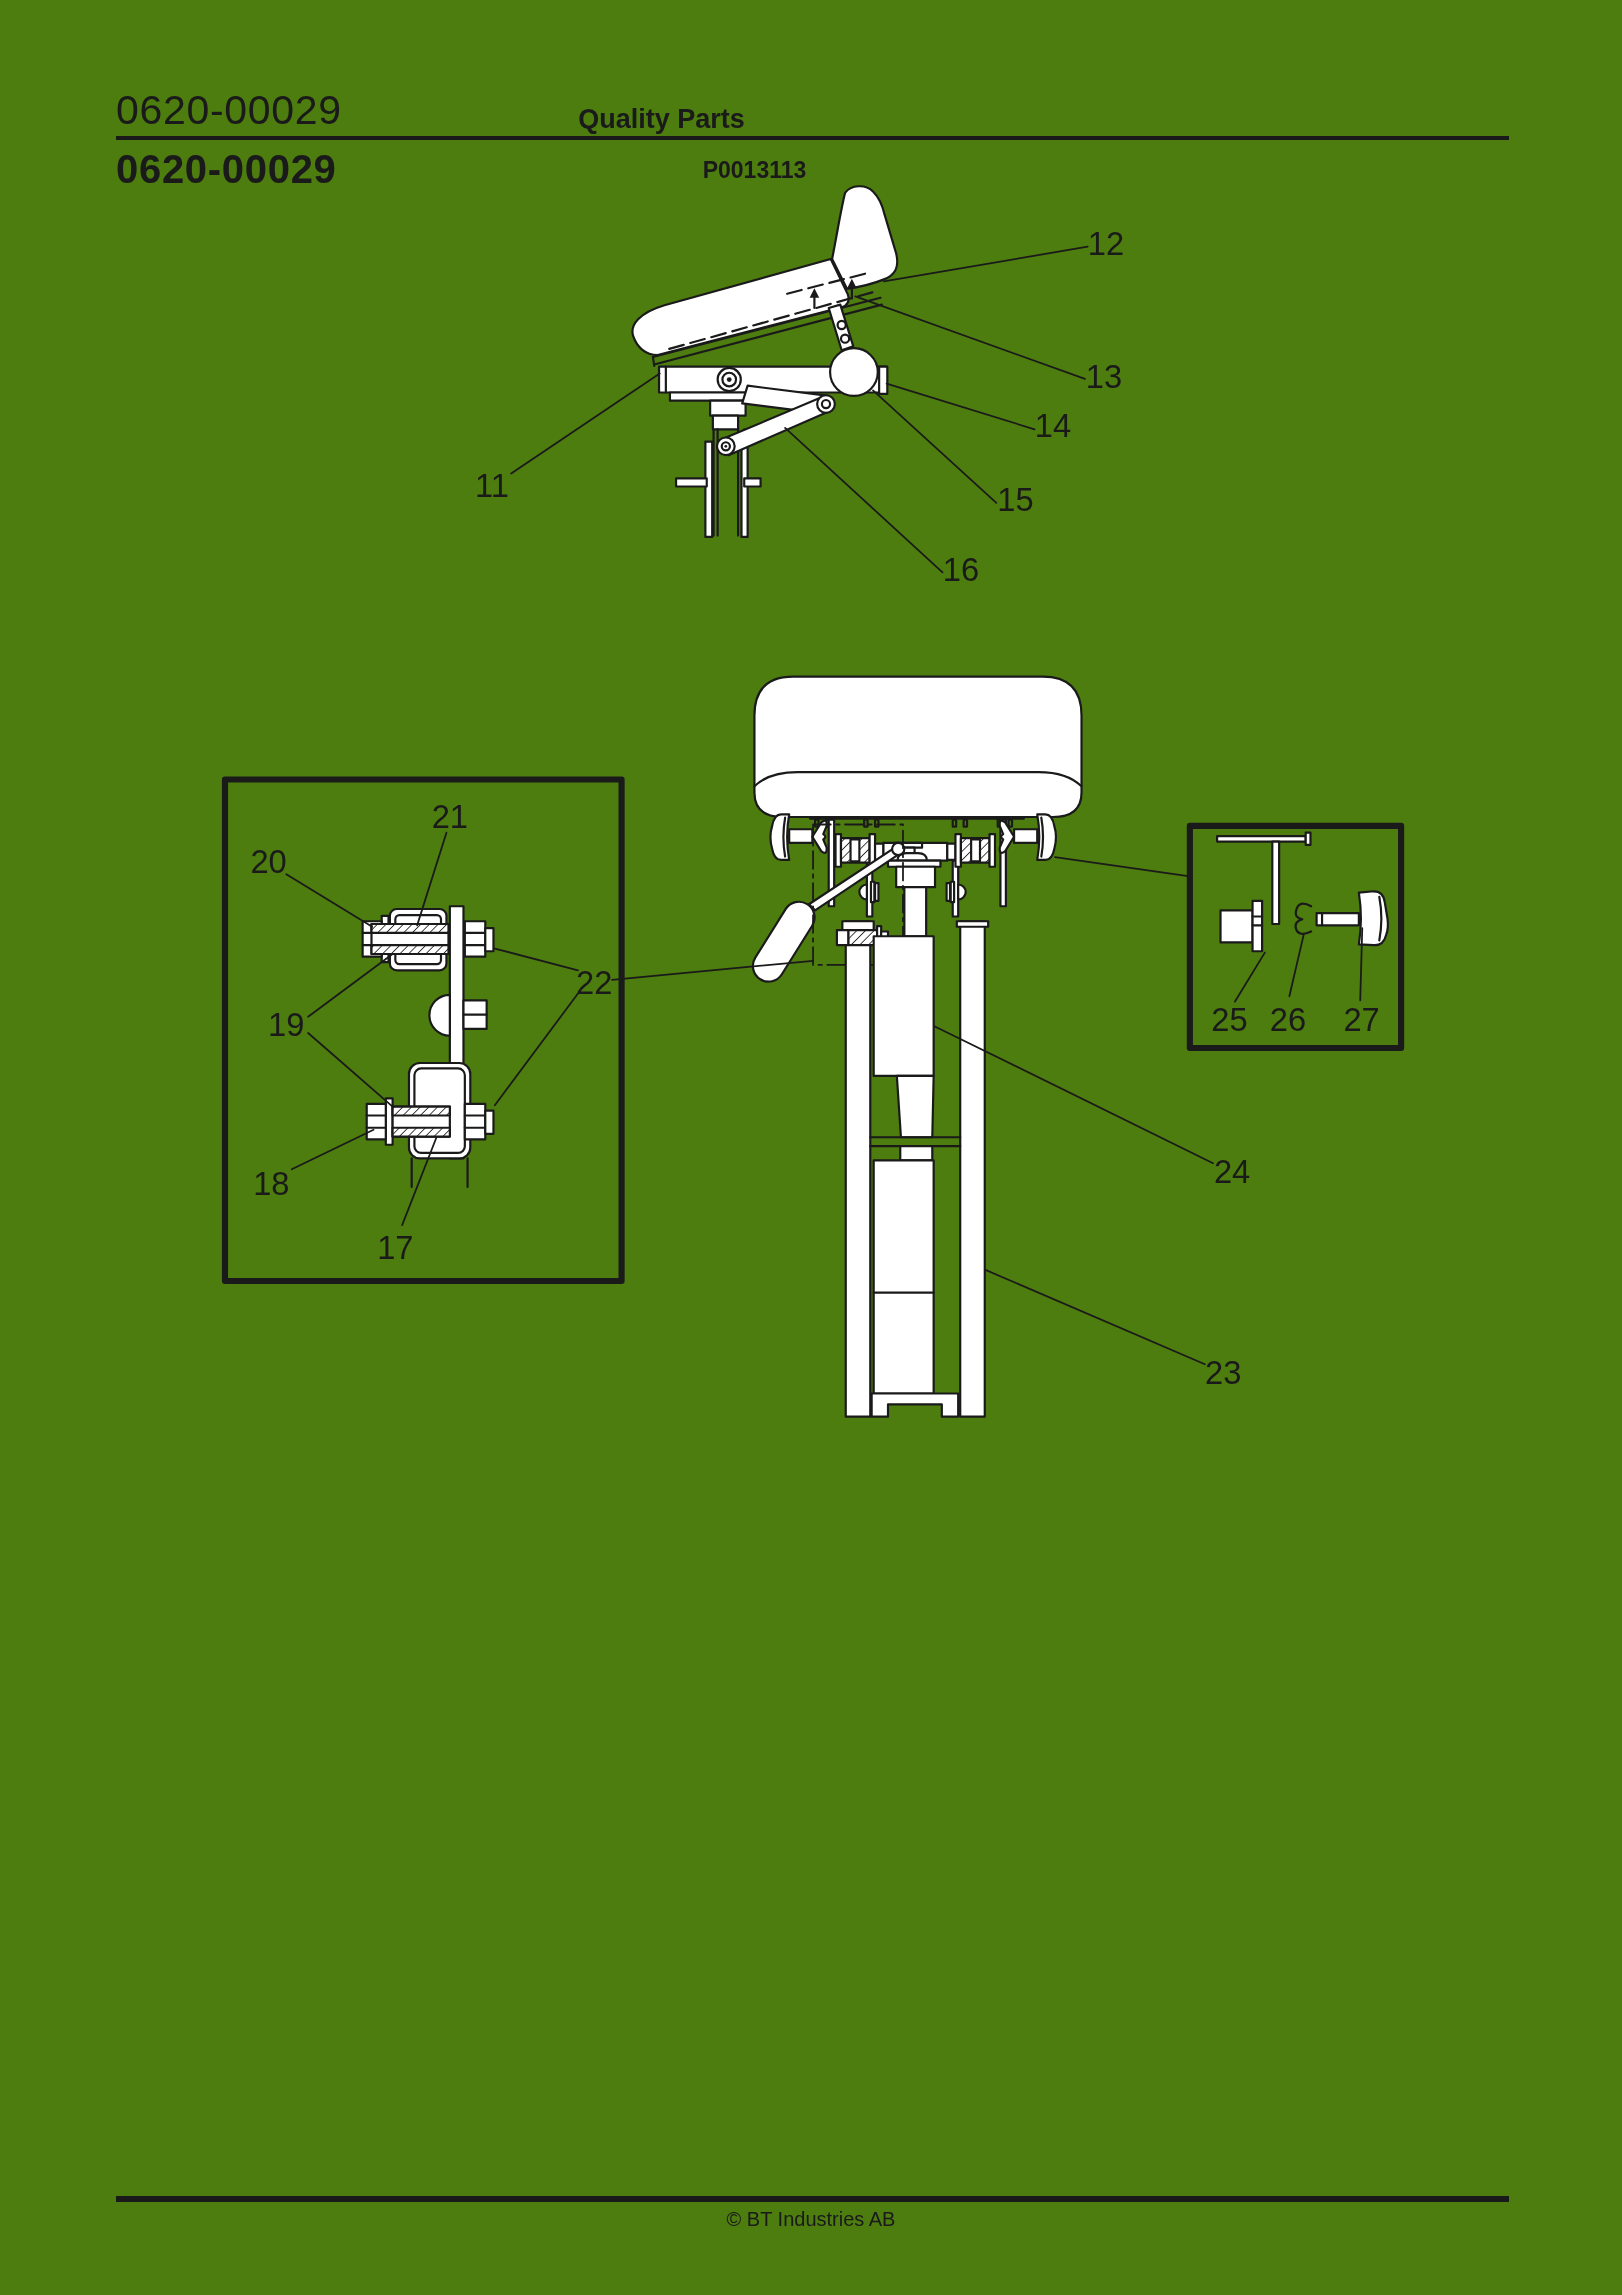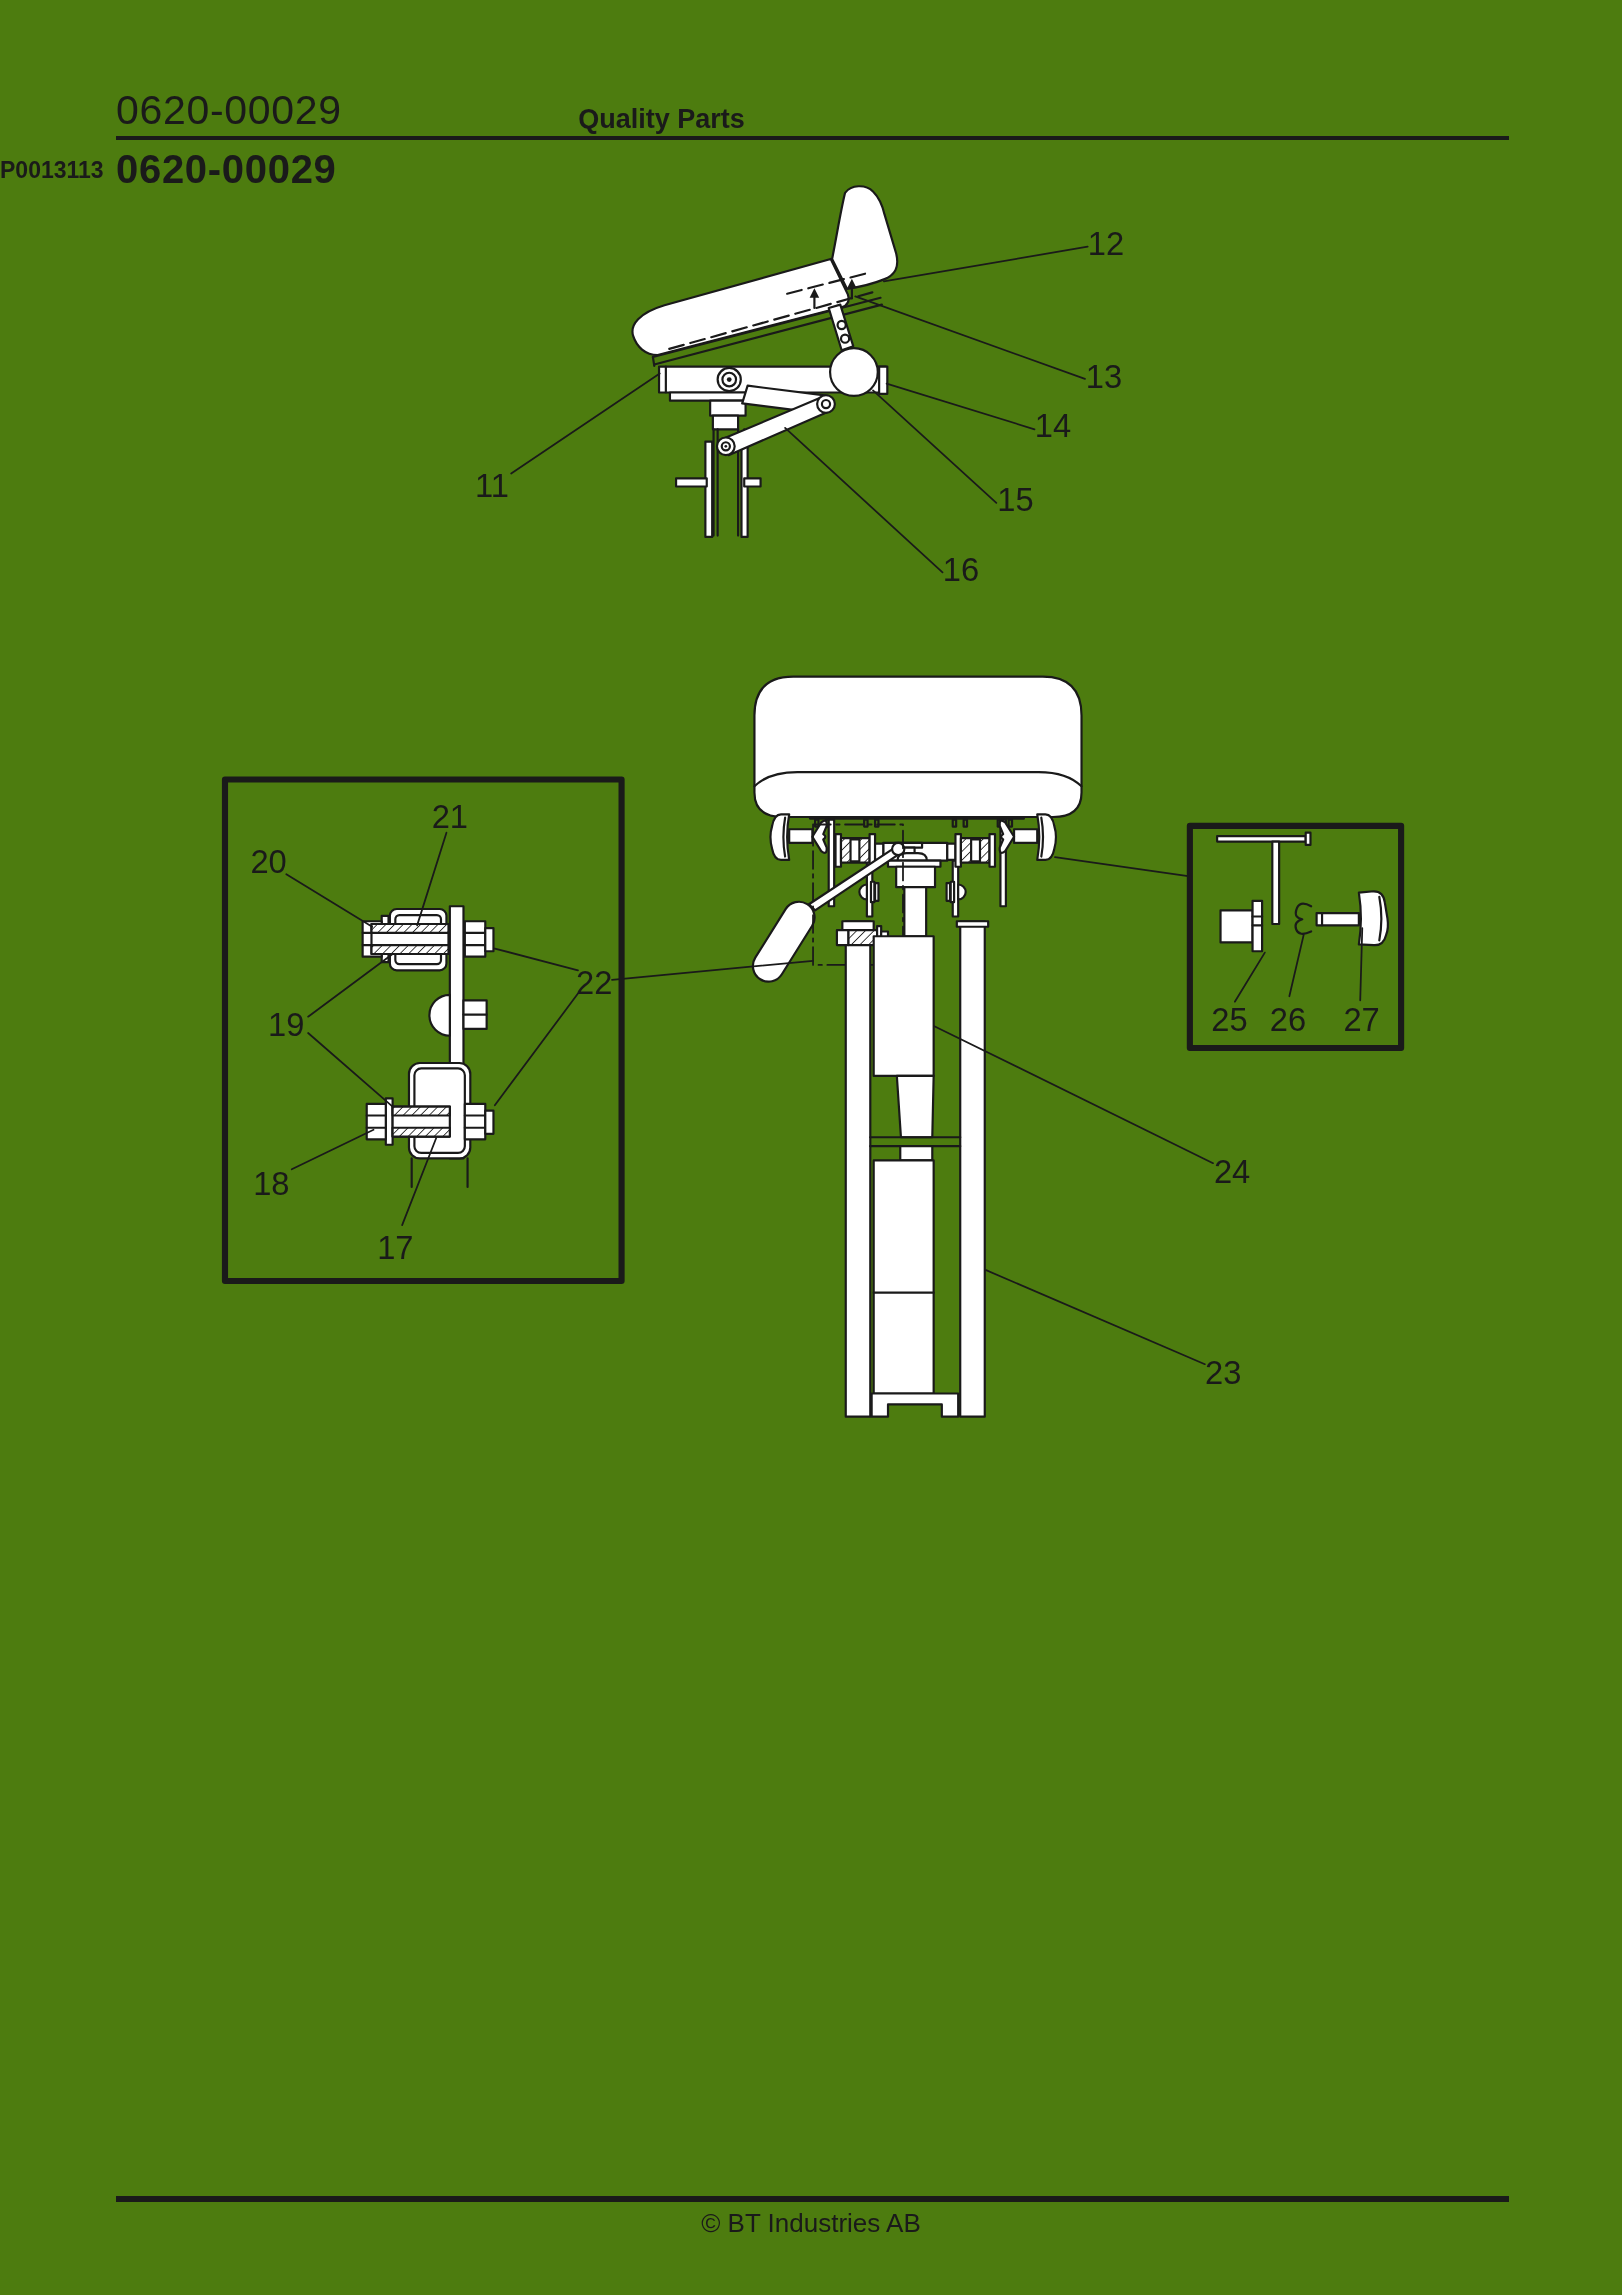--- a/index.html
+++ b/index.html
@@ -10,22 +10,22 @@
     font-family:"Liberation Sans", sans-serif;
     color:#1a1a1a;
     overflow:hidden;
   }
   .hdr-num{position:absolute;left:116px;top:87px;font-size:41px;font-weight:400;letter-spacing:0.7px;}
   .hdr-title{position:absolute;left:0;top:104px;width:1323px;text-align:center;font-size:27px;font-weight:700;}
   .rule{position:absolute;left:116px;width:1393px;background:#1a1a1a;}
   .rule-top{top:136px;height:4.1px;}
   .rule-bottom{top:2196px;height:5.5px;}
   .hdr-num-bold{position:absolute;left:116px;top:147px;font-size:40px;font-weight:700;letter-spacing:0.7px;}
-  .fig-code{position:absolute;left:0;top:157px;width:1509px;text-align:left;font-size:23px;font-weight:700;}
-  .ftr-text{position:absolute;left:0;top:2208px;width:1622px;text-align:center;font-size:26px;font-weight:400;}
+  .fig-code{position:absolute;left:0;top:157px;width:1509px;text-align:center;font-size:23px;font-weight:700;}
+  .ftr-text{position:absolute;left:0;top:2208px;width:1622px;text-align:center;font-size:20px;font-weight:400;}
   svg.drawing{position:absolute;left:0;top:0;}
   svg .callout{font-family:"Liberation Sans", sans-serif;font-size:48px;fill:#1a1a1a;stroke:none;}
 </style>
 </head>
 <body>
 
 <div class="page">
 
   <div class="hdr-num">0620-00029</div>
   <div class="hdr-title">Quality Parts</div>

